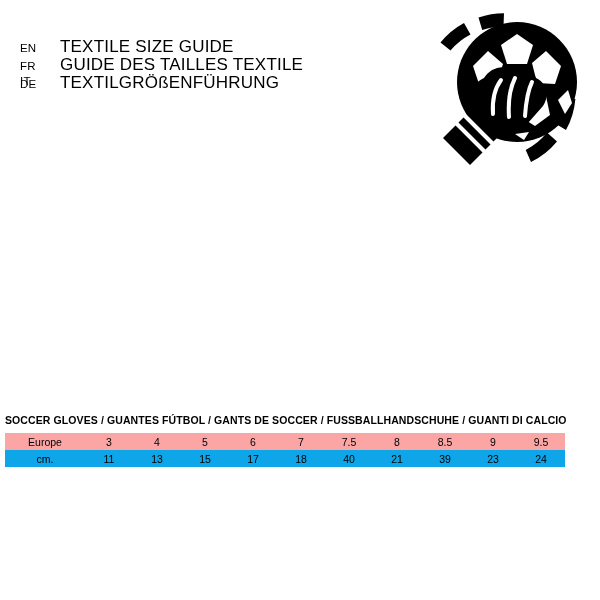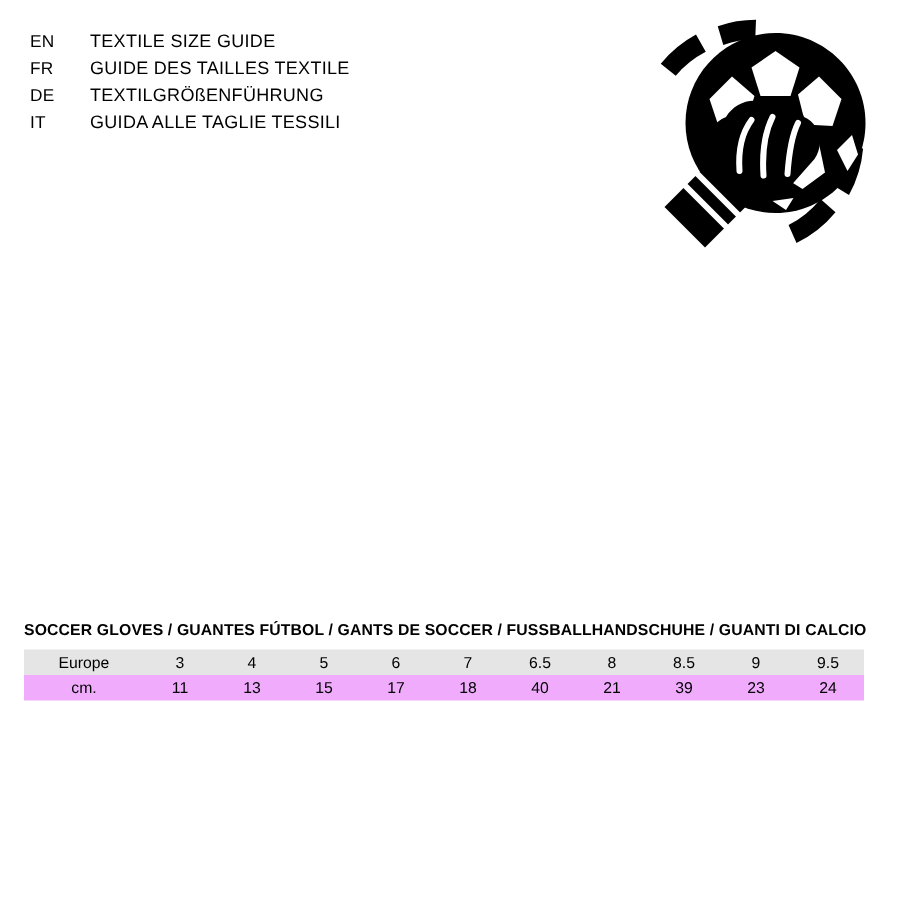--- a/index.html
+++ b/index.html
@@ -28,39 +28,40 @@
     align-items: baseline;
     height: 18px;
     line-height: 18px;
   }
   .lang-code {
     width: 40px;
     font-size: 11.5px;
     letter-spacing: .2px;
   }
   .lang-title {
-    font-size: 12px;
+    font-size: 17px;
     letter-spacing: .2px;
     white-space: nowrap;
+    margin-top: 20px;
   }
 
   
   .illustration {
     position: absolute;
     top: 4px;
     left: 400px;
     width: 190px;
     height: 190px;
   }
   .illustration svg { display: block; }
 
   
   .table-block {
     position: absolute;
-    left: 16px;
+    left: 5px;
     top: 414px;
     width: 560px;
   }
   .table-caption {
     font-size: 10.5px;
     font-weight: 700;
     letter-spacing: .1px;
     padding-bottom: 7px;
     white-space: nowrap;
   }
@@ -69,22 +70,22 @@
     width: 560px;
     table-layout: fixed;
   }
   table.size-table td {
     font-size: 10.5px;
     height: 17px;
     padding: 0;
     text-align: center;
     vertical-align: middle;
   }
-  tr.row-shaded td { background: #e5e5e5; }
-  tr.row-plain td { background: #f0abfc; }
+  tr.row-shaded td { background: #fca5a5; }
+  tr.row-plain td { background: #0ea5e9; }
   td.label-cell {
     text-align: left;
     padding-left: 4px;
     width: 80px;
   }
 </style>
 </head>
 <body>
 
 <div class="page">
@@ -97,21 +98,20 @@
     <div class="lang-row">
       <span class="lang-code">FR</span>
       <span class="lang-title">GUIDE DES TAILLES TEXTILE</span>
     </div>
     <div class="lang-row">
       <span class="lang-code">DE</span>
       <span class="lang-title">TEXTILGRÖßENFÜHRUNG</span>
     </div>
     <div class="lang-row">
       <span class="lang-code">IT</span>
-      <span class="lang-title">GUIDA ALLE TAGLIE TESSILI</span>
     </div>
   </div>
 
   <div class="illustration">
     <svg width="190" height="190" viewBox="0 0 190 190" xmlns="http://www.w3.org/2000/svg">
       <g fill="#000000">
 
         <path d="M40.5 38.5 A78 78 0 0 1 64 19 l6.5 11.5 A65 65 0 0 0 50.5 46.5 Z"></path>
         <path d="M78.5 13.5 A78 78 0 0 1 104 9.2 l-0.5 13.2 A65 65 0 0 0 82.2 26 Z"></path>
         <path d="M170 52 A78 78 0 0 1 176.5 80 l-13.1 1.1 A65 65 0 0 0 158 57.8 Z"></path>
@@ -158,21 +158,21 @@
     <div class="table-caption">SOCCER GLOVES / GUANTES FÚTBOL / GANTS DE SOCCER / FUSSBALLHANDSCHUHE / GUANTI DI CALCIO</div>
     <table class="size-table">
       <tbody>
         <tr class="row-shaded">
           <td class="label-cell">Europe</td>
           <td>3</td>
           <td>4</td>
           <td>5</td>
           <td>6</td>
           <td>7</td>
-          <td>6.5</td>
+          <td>7.5</td>
           <td>8</td>
           <td>8.5</td>
           <td>9</td>
           <td>9.5</td>
         </tr>
         <tr class="row-plain">
           <td class="label-cell">cm.</td>
           <td>11</td>
           <td>13</td>
           <td>15</td>

